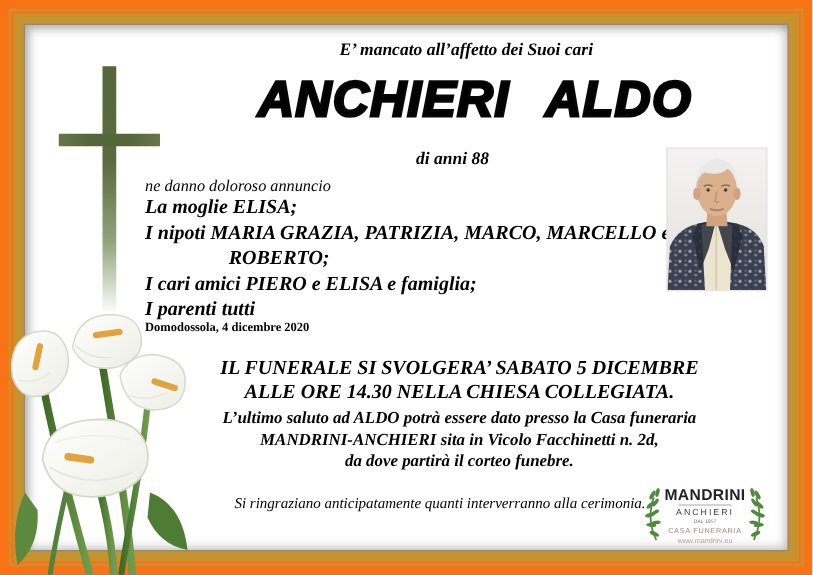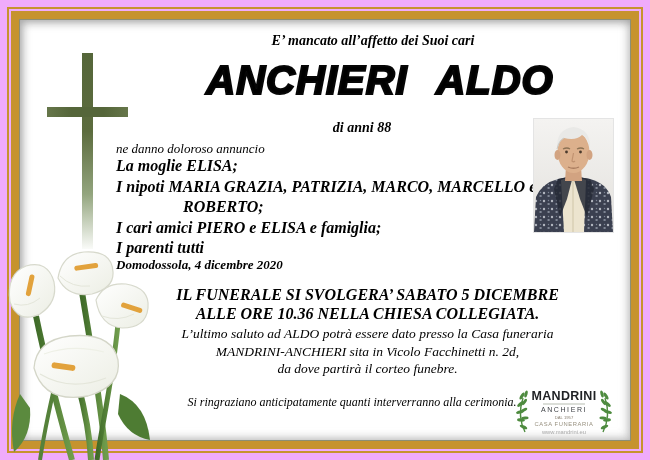--- a/index.html
+++ b/index.html
@@ -1,17 +1,17 @@
 <!DOCTYPE html>
 <html><head>
 <meta charset="utf-8">
 <style>
   html,body{margin:0;padding:0;background:#ffffff;}
   .poster{
-    position:relative;width:650px;height:460px;background:#f0abfc;
+    position:relative;width:650px;height:460px;background:#f97316;
     overflow:hidden;font-family:"Liberation Serif",serif;color:#000;
   }
   
   .frame-line-outer{position:absolute;inset:7px;border:2px solid #c6932e;z-index:1;}
   .frame-band{position:absolute;inset:11px;border:8px solid #c6932e;z-index:1;}
   .frame-inner-line{position:absolute;inset:19px;border:1px solid #8c8f75;z-index:1;}
   .content-emboss{
     position:absolute;inset:20px;background:#ffffff;z-index:1;
     box-shadow:inset 3px 3px 8px rgba(110,110,110,.55),
                inset -3px -3px 8px rgba(140,140,140,.38);
@@ -32,25 +32,25 @@
   .title{left:130px;top:50px;width:500px;text-align:center;
          font-family:"Liberation Sans",sans-serif;font-weight:bold;font-style:italic;
          font-size:40px;line-height:60px;letter-spacing:1px;word-spacing:18px;
          -webkit-text-stroke:2.2px #060606;white-space:nowrap;}
   .age{left:62px;top:120px;width:600px;text-align:center;
        font-size:14px;font-weight:bold;font-style:italic;}
   .announce{left:116px;top:141px;font-size:13px;font-style:italic;}
   .family{left:116px;top:156px;width:480px;
           font-size:16px;font-weight:bold;font-style:italic;line-height:20.5px;}
   .family .indent{padding-left:67px;}
-  .dateline{left:116px;top:257px;font-size:13px;font-weight:bold;font-style:italic;}
+  .dateline{left:116px;top:257px;font-size:10px;font-weight:bold;}
   .funeral{left:115px;top:286px;width:505px;text-align:center;
            font-size:16px;font-weight:bold;font-style:italic;line-height:18.5px;}
   .farewell{left:115px;top:325px;width:505px;text-align:center;
-            font-size:13.5px;font-weight:normal;font-style:italic;line-height:17.5px;}
+            font-size:13.5px;font-weight:bold;font-style:italic;line-height:17.5px;}
   .thanks{left:52px;top:395px;width:600px;text-align:center;
           font-size:12px;font-style:italic;}
   
   .photo{position:absolute;left:534px;top:119px;width:79px;height:113px;z-index:4;
          box-shadow:0 0 0 1px #e4e4e4;}
   .photo svg{display:block;}
   
   .lilies{position:absolute;left:0px;top:244px;width:168px;height:216px;z-index:6;}
   
   .logo{position:absolute;left:513px;top:380px;width:102px;height:62px;z-index:4;}
@@ -78,21 +78,21 @@
     <div>I nipoti MARIA GRAZIA, PATRIZIA, MARCO, MARCELLO e</div>
     <div class="indent">ROBERTO;</div>
     <div>I cari amici PIERO e ELISA e famiglia;</div>
     <div>I parenti tutti</div>
   </div>
 
   <div class="txt dateline">Domodossola, 4 dicembre 2020</div>
 
   <div class="txt funeral">
     <div>IL FUNERALE SI SVOLGERA’ SABATO 5 DICEMBRE</div>
-    <div>ALLE ORE 10.36  NELLA CHIESA COLLEGIATA.</div>
+    <div>ALLE ORE 14.30  NELLA CHIESA COLLEGIATA.</div>
   </div>
 
   <div class="txt farewell">
     <div>L’ultimo saluto ad ALDO potrà essere dato presso la Casa funeraria</div>
     <div>MANDRINI-ANCHIERI sita in Vicolo Facchinetti n. 2d,</div>
     <div>da dove partirà il corteo funebre.</div>
   </div>
 
   <div class="txt thanks">Si ringraziano anticipatamente quanti interverranno alla cerimonia.</div>
 

